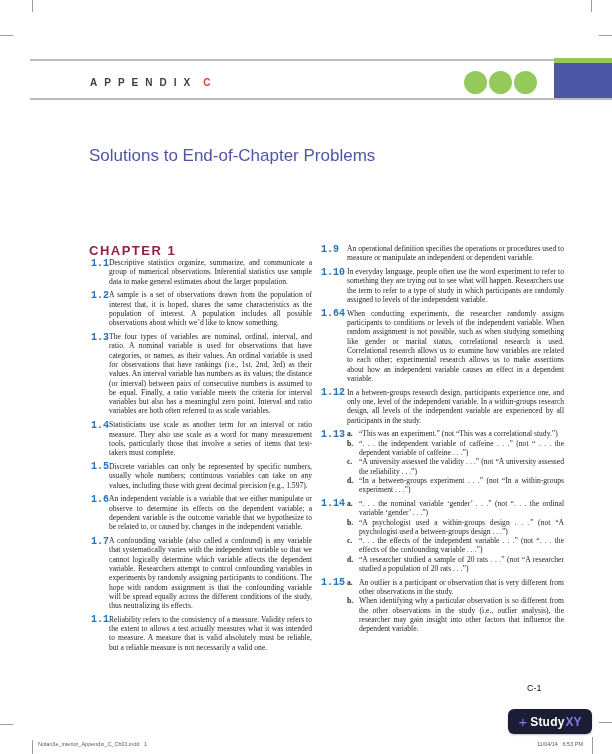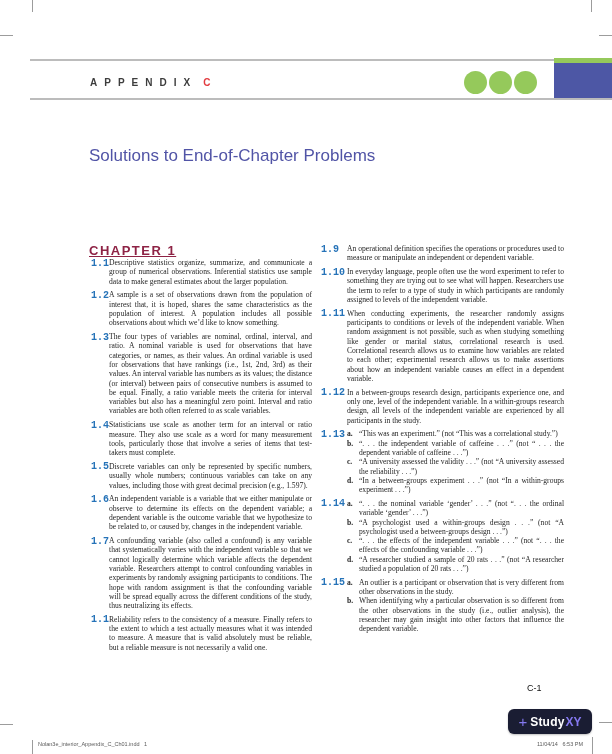--- a/index.html
+++ b/index.html
@@ -29,21 +29,20 @@
   .doc-title{
     position:absolute;left:89px;top:136px;
     font-family:"Liberation Sans", sans-serif;
     font-size:17px;color:var(--title,#5154a6);margin-top:10px;
   }
   .chapter{
     position:absolute;left:89px;top:243px;
     font-family:"Liberation Sans", sans-serif;
     font-size:13px;font-weight:bold;letter-spacing:1.5px;
     color:var(--chapter,#8e2345);
-    text-decoration:underline;
   }
   
   .col{
     position:absolute;font-size:7.6px;line-height:9.3px;color:#1f1f1f;
     text-align:justify;
   }
   .col.left{left:91px;top:258px;width:221px;}
   .col.right{left:321px;top:244px;width:243px;}
   .item{display:flex;margin-bottom:4.5px;}
   .inum{
@@ -134,35 +133,35 @@
   <div class="item">
     <span class="inum">1.6</span>
     <div class="ibody"><span>An independent variable is a variable that we either manipulate or observe to determine its effects on the dependent variable; a dependent variable is the outcome variable that we hypothesize to be related to, or caused by, changes in the independent variable.</span></div>
   </div>
   <div class="item">
     <span class="inum">1.7</span>
     <div class="ibody"><span>A confounding variable (also called a confound) is any variable that systematically varies with the independent variable so that we cannot logically determine which variable affects the dependent variable. Researchers attempt to control confounding variables in experiments by randomly assigning participants to conditions. The hope with random assignment is that the confounding variable will be spread equally across the different conditions of the study, thus neutralizing its effects.</span></div>
   </div>
   <div class="item">
     <span class="inum">1.1</span>
-    <div class="ibody"><span>Reliability refers to the consistency of a measure. Finally refers to the extent to which a test actually measures what it was intended to measure. A measure that is valid absolutely must be reliable, but a reliable measure is not necessarily a valid one.</span></div>
+    <div class="ibody"><span>Reliability refers to the consistency of a measure. Validity refers to the extent to allows a test actually measures what it was intended to measure. A measure that is valid absolutely must be reliable, but a reliable measure is not necessarily a valid one.</span></div>
   </div>
 </div>
 
 <div class="col right">
   <div class="item">
     <span class="inum">1.9</span>
     <div class="ibody"><span>An operational definition specifies the operations or procedures used to measure or manipulate an independent or dependent variable.</span></div>
   </div>
   <div class="item">
     <span class="inum">1.10</span>
     <div class="ibody"><span>In everyday language, people often use the word experiment to refer to something they are trying out to see what will happen. Researchers use the term to refer to a type of study in which participants are randomly assigned to levels of the independent variable.</span></div>
   </div>
   <div class="item">
-    <span class="inum">1.11</span>
+    <span class="inum">1.64</span>
     <div class="ibody"><span>When conducting experiments, the researcher randomly assigns participants to conditions or levels of the independent variable. When random assignment is not possible, such as when studying something like gender or marital status, correlational research is used. Correlational research allows us to examine how variables are related to each other; experimental research allows us to make assertions about how an independent variable causes an effect in a dependent variable.</span></div>
   </div>
   <div class="item">
     <span class="inum">1.12</span>
     <div class="ibody"><span>In a between-groups research design, participants experience one, and only one, level of the independent variable. In a within-groups research design, all levels of the independent variable are experienced by all participants in the study.</span></div>
   </div>
   <div class="item">
     <span class="inum">1.13</span>
     <div class="ibody">
       <div class="part">

